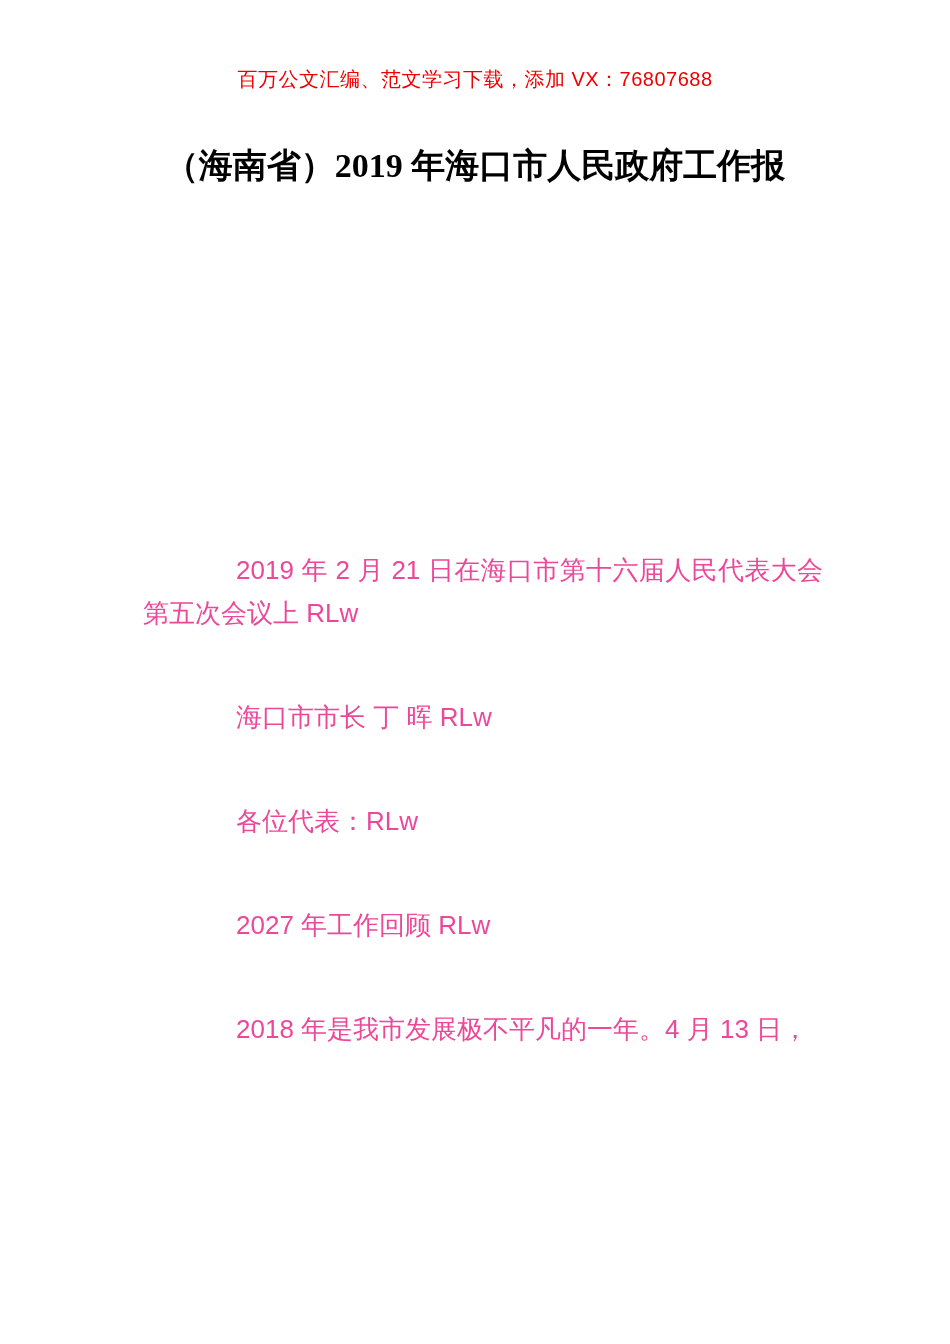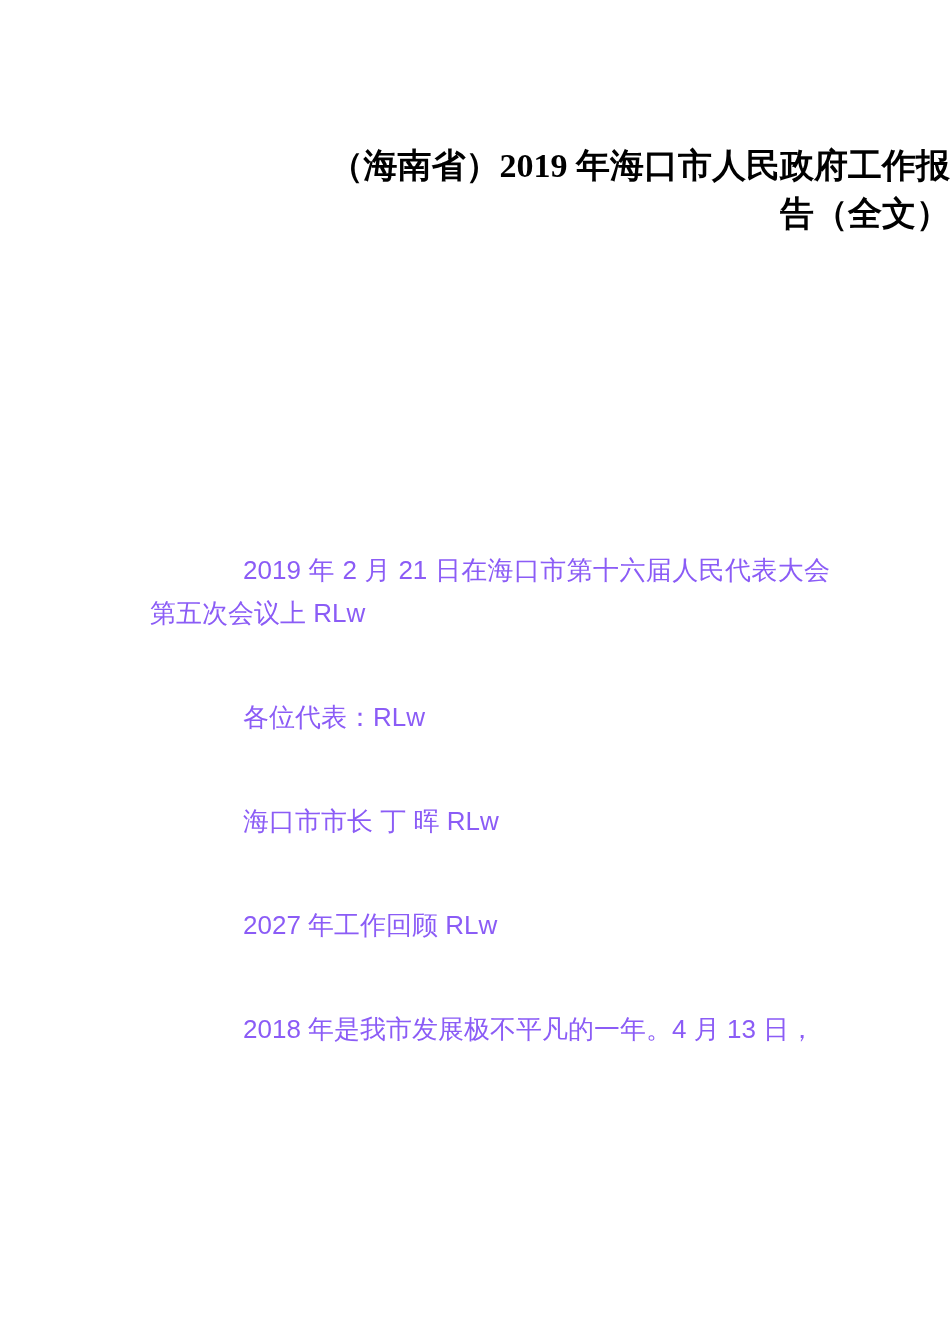--- a/index.html
+++ b/index.html
@@ -28,60 +28,60 @@
     color: #ee0000;
     letter-spacing: 0.5px;
     white-space: nowrap;
   }
   .doc-title {
     position: absolute;
     top: 142px;
     left: 0;
     width: 100%;
     margin: 0;
-    text-align: right;
+    text-align: center;
     font-family: "Liberation Serif", "DejaVu Serif", serif;
     font-weight: bold;
     font-size: 34px;
     line-height: 48px;
     color: #000000;
   }
   .doc-title .title-line {
     display: block;
   }
   .doc-body {
     position: absolute;
     top: 549px;
-    left: 150px;
+    left: 143px;
     width: 680px;
     font-size: 26px;
     line-height: 43px;
     text-align: justify;
-    color: #8b5cf6;
+    color: #ec4899;
   }
   .doc-body p {
     margin: 0 0 61px 0;
     text-indent: 93px;
   }
   .doc-body p:last-child {
     margin-bottom: 16px;
   }
 </style>
 </head>
 <body>
 
 <div class="page">
 
+  <div class="promo-banner">百万公文汇编、范文学习下载，添加 VX：76807688</div>
 
   <h1 class="doc-title">
     <span class="title-line">（海南省）2019 年海口市人民政府工作报</span>
-    <span class="title-line">告（全文）</span>
   </h1>
 
   <div class="doc-body">
     <p>2019 年 2 月 21 日在海口市第十六届人民代表大会第五次会议上 RLw</p>
+    <p>海口市市长 丁 晖 RLw</p>
     <p>各位代表：RLw</p>
-    <p>海口市市长 丁 晖 RLw</p>
     <p>2027 年工作回顾 RLw</p>
     <p>2018 年是我市发展极不平凡的一年。4 月 13 日，</p>
   </div>
 
 </div>
 
 </body></html>

